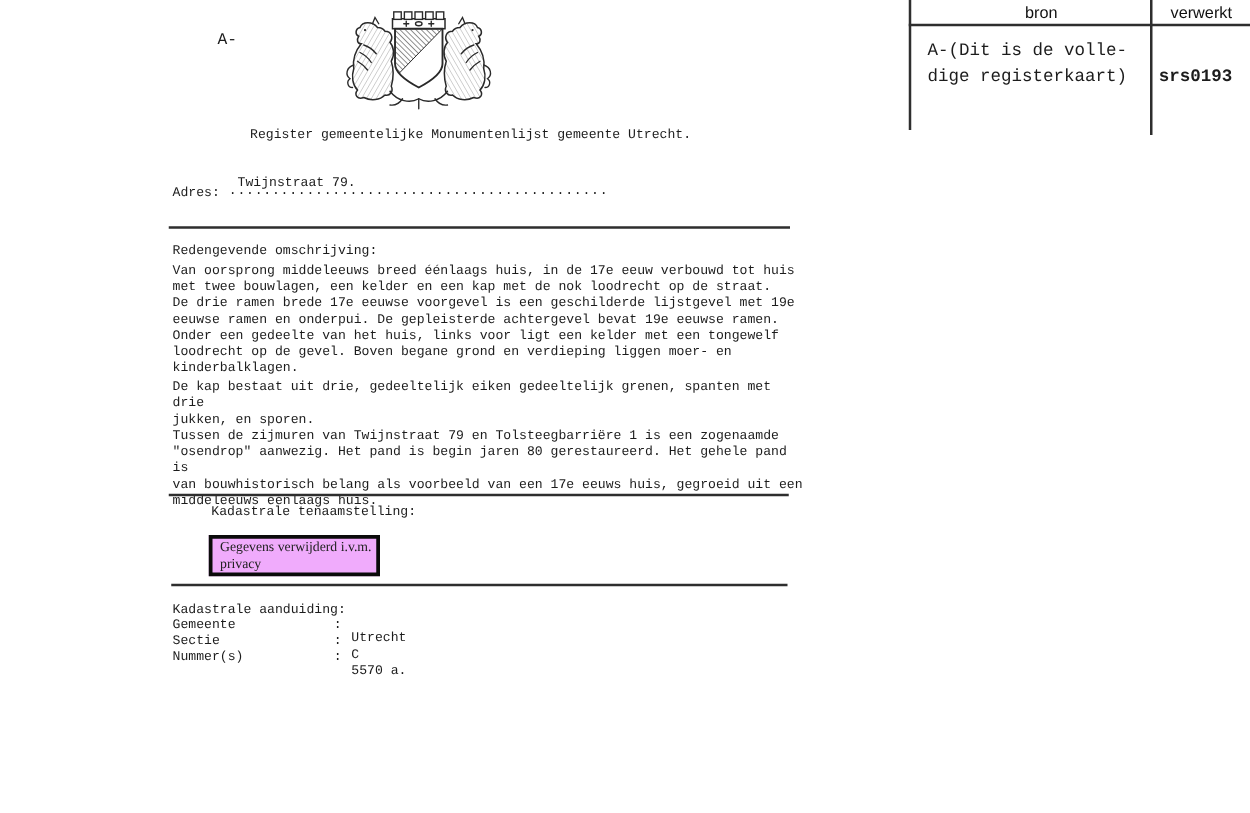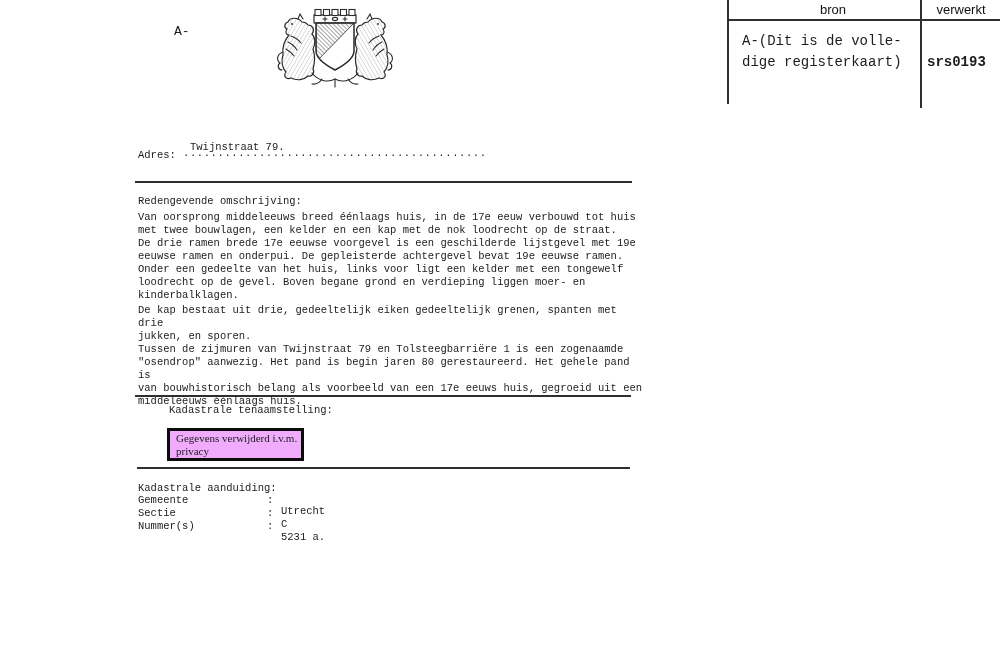--- a/index.html
+++ b/index.html
@@ -90,20 +90,21 @@
         <path class="ln" d="M11,46 C5,48 4,54 8,57 C5,59 6,64 10,64"></path>
       </g>
 
       <g>
         <path class="ln" d="M40,67 C46,75 56,77 63,73 C70,77 80,75 86,67"></path>
         <path class="ln" d="M50,73 q-4,6 -10,5 M76,73 q4,6 10,5 M63,73 q0,6 0,8"></path>
       </g>
     </svg>
   </div>
 
+  <div class="abs mono" style="left:200px;top:102px;font-size:10.5px;">Register gemeentelijke Monumentenlijst gemeente Utrecht.</div>
 
   <div>
     <div class="abs mono" style="left:138px;top:149px;font-size:10.5px;">Adres:</div>
     <div class="abs mono" style="left:190px;top:141px;font-size:10.5px;">Twijnstraat 79.</div>
     <div class="abs mono addr-dots" style="left:183px;top:147px;font-size:10.5px;">............................................</div>
   </div>
 
   <div class="rule" style="left:135px;top:181px;width:497px;"></div>
 
   <div class="abs mono heading" style="left:138px;top:195px;">Redengevende omschrijving:</div>
@@ -139,16 +140,16 @@
     <span class="val">Utrecht</span>
   </div>
   <div class="kadrow mono" style="top:507px;">
     <span>Sectie</span>
     <span class="sep">:</span>
     <span class="val">C</span>
   </div>
   <div class="kadrow mono" style="top:520px;">
     <span>Nummer(s)</span>
     <span class="sep">:</span>
-    <span class="val">5231 a.</span>
+    <span class="val">5570 a.</span>
   </div>
 
 </div>
 
 </body></html>

